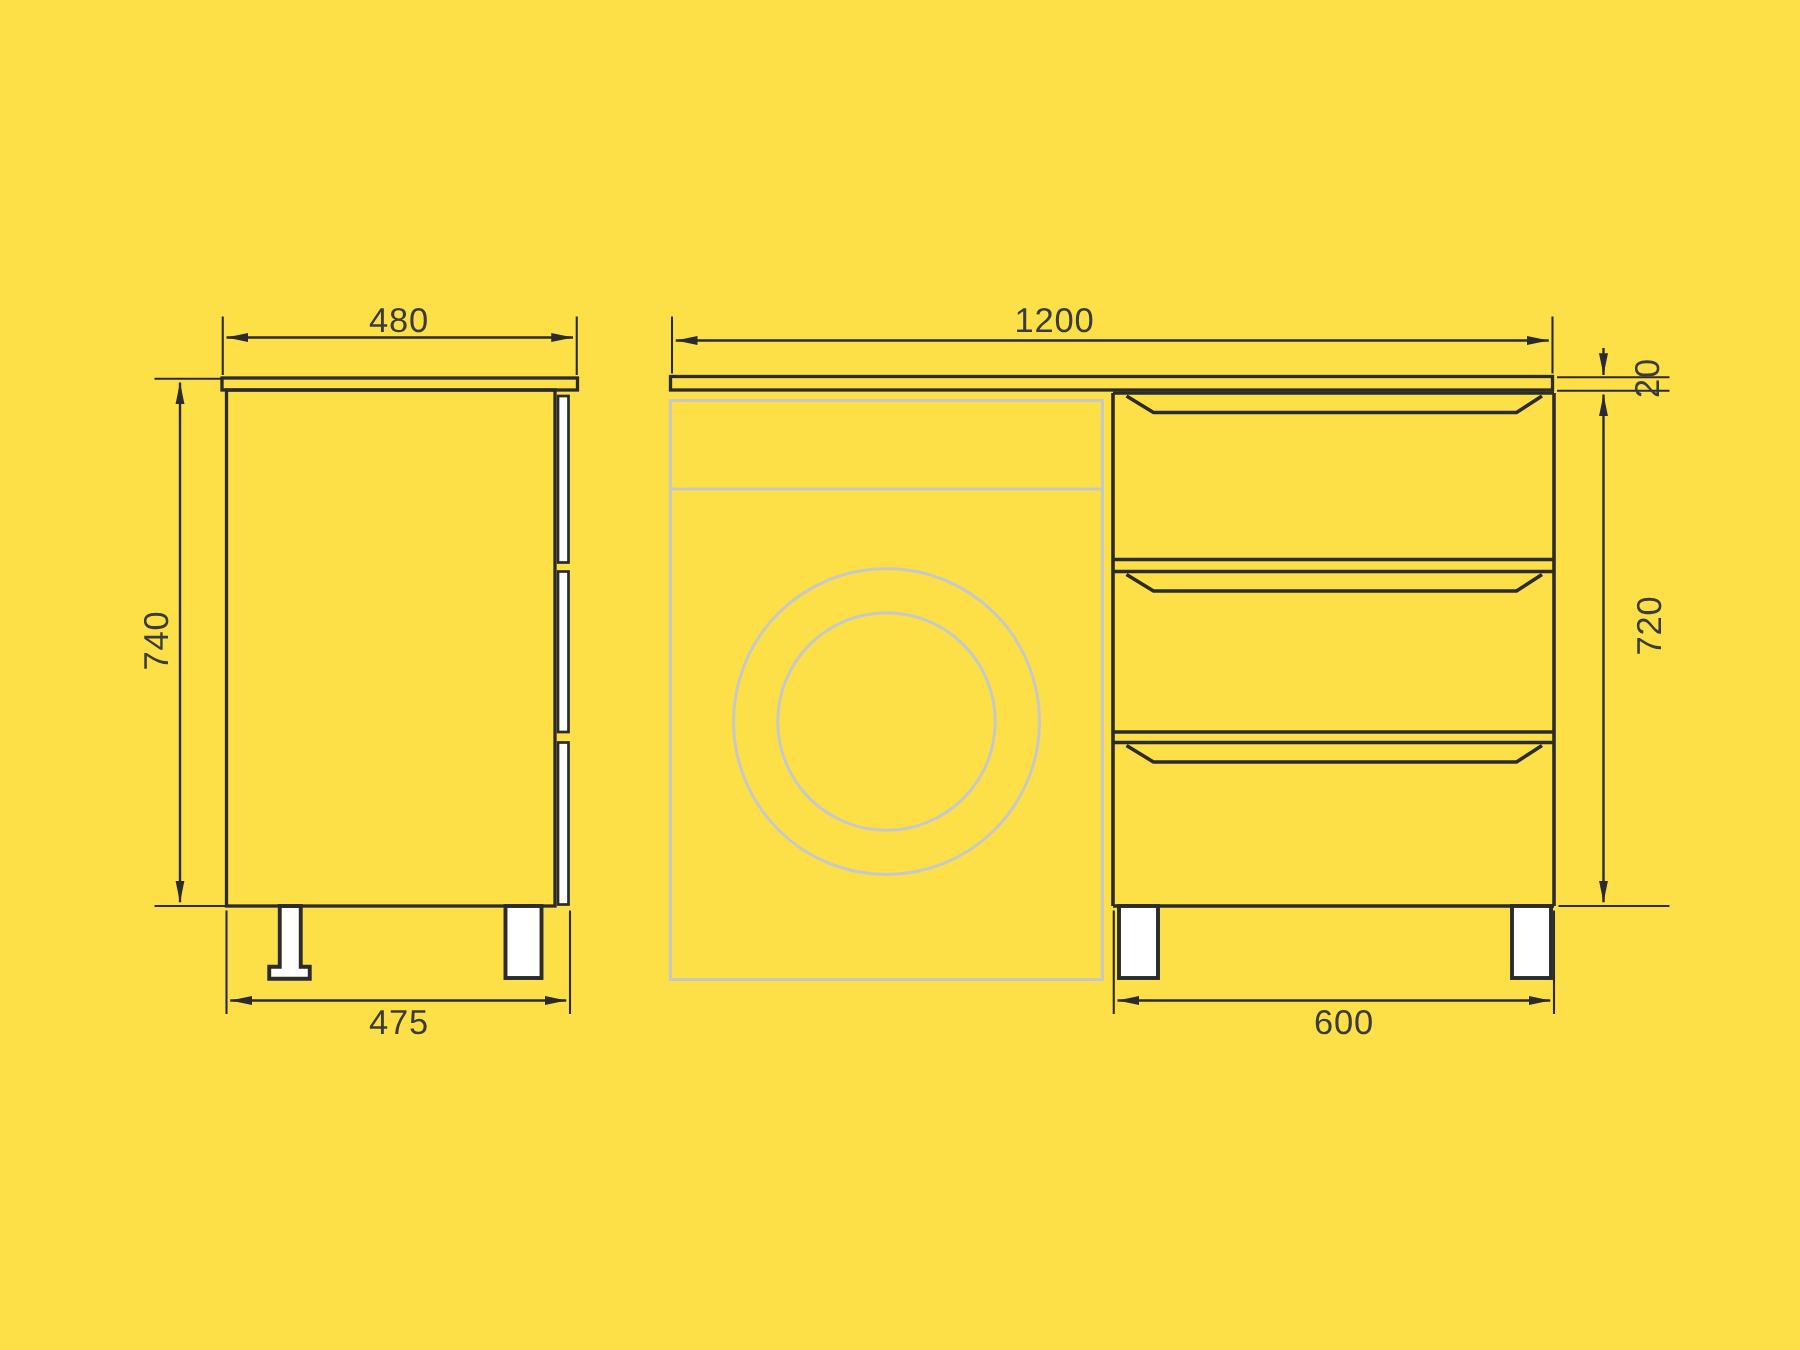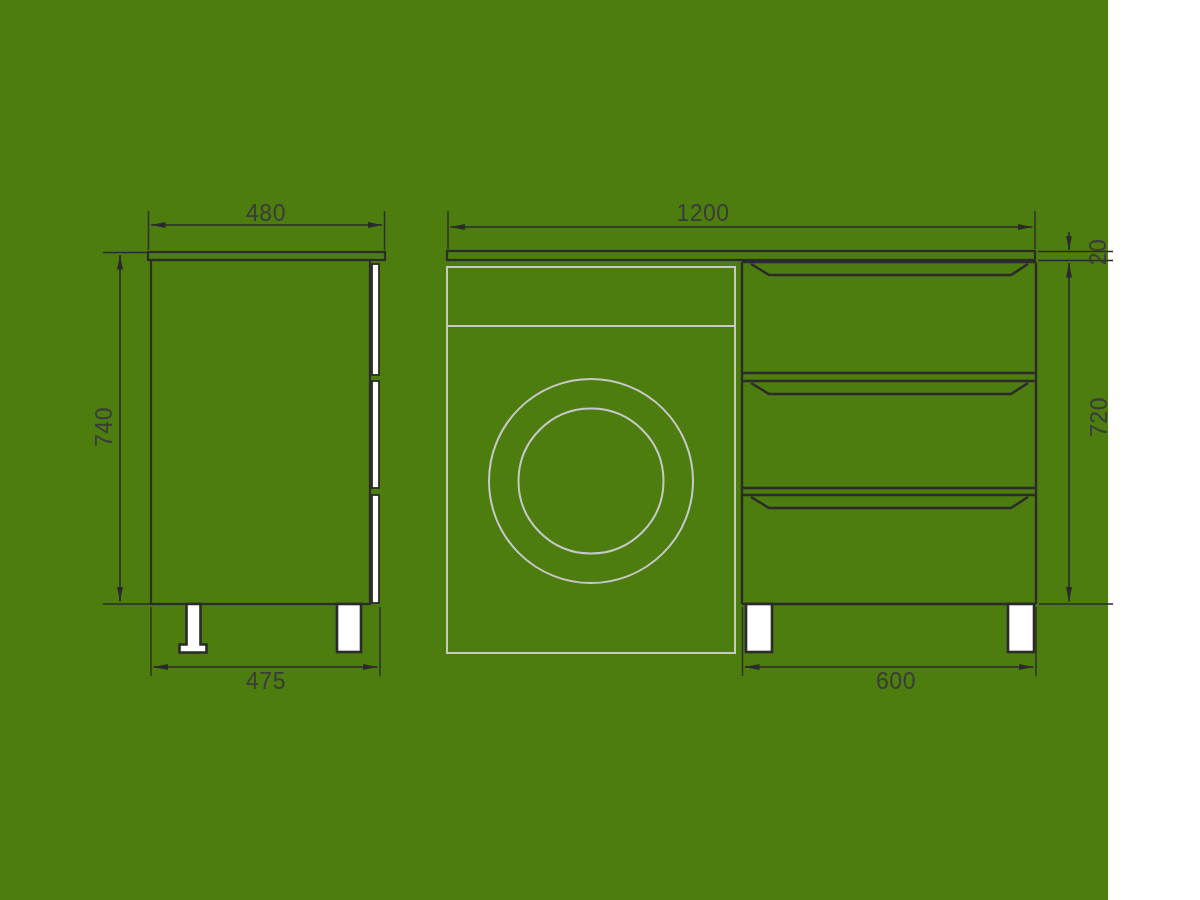--- a/index.html
+++ b/index.html
@@ -6,23 +6,23 @@
     margin: 0;
     padding: 0;
     background: #ffffff;
     width: 1200px;
     height: 900px;
     overflow: hidden;
     font-family: "Liberation Sans", sans-serif;
   }
   .canvas {
     position: relative;
-    width: 1108px;
+    width: 1200px;
     height: 900px;
-    background: #4d7c0f;
+    background: #fde047;
   }
   svg { display: block; }
   text {
     font-family: "Liberation Sans", sans-serif;
     font-size: 23px;
     letter-spacing: 0.5px;
   }
   .outline   { fill: none; stroke: #2b2b2b; stroke-width: 2.2; }
   .thick     { fill: none; stroke: #2b2b2b; stroke-width: 2.4; }
   .leg       { fill: #ffffff; stroke: #2b2b2b; stroke-width: 2.6; }

